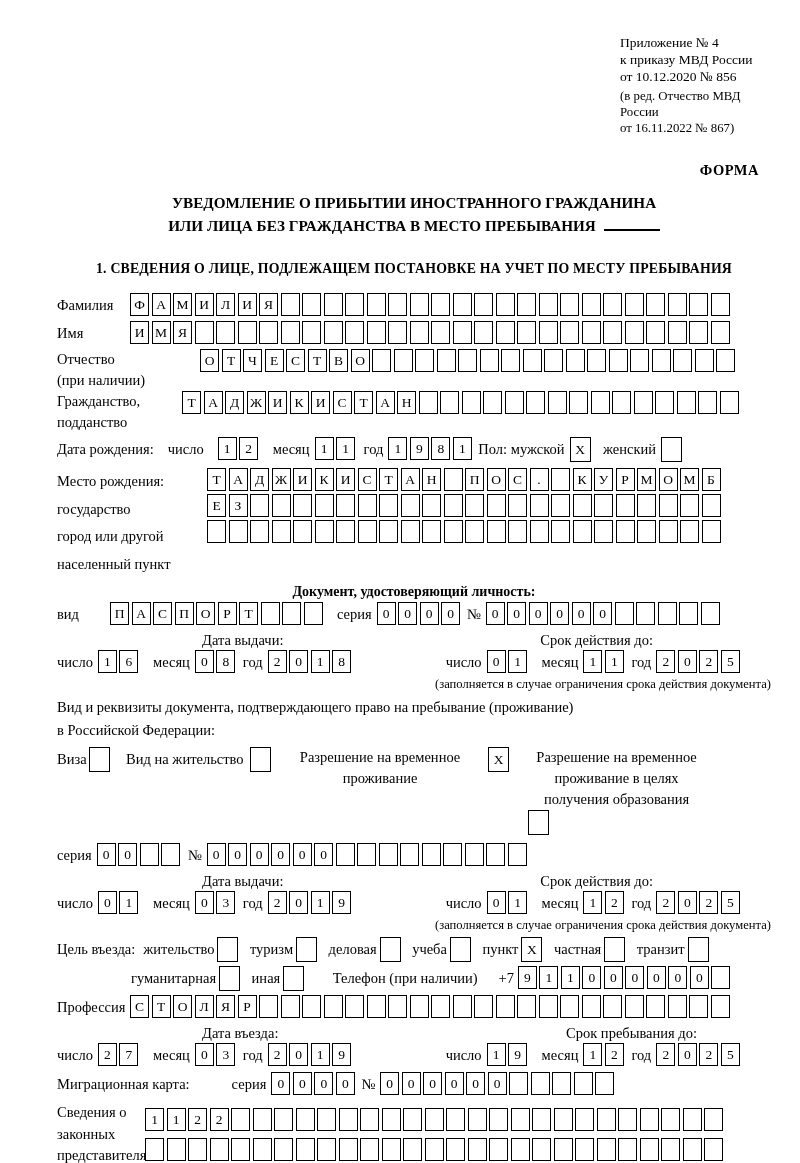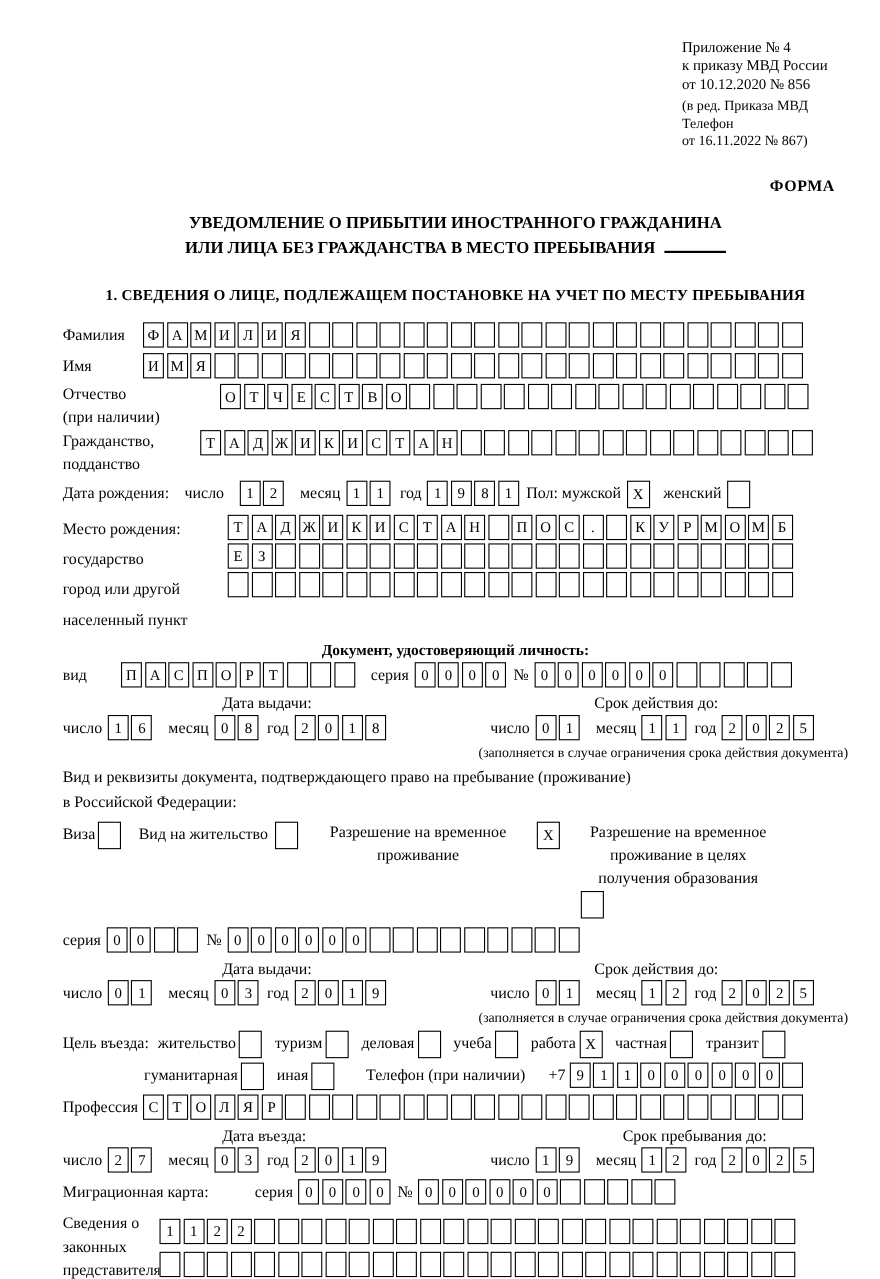--- a/index.html
+++ b/index.html
@@ -52,21 +52,21 @@
 <body>
 
 <div class="page">
 
   <div class="appendix">
     <div>Приложение № 4</div>
     <div>к приказу МВД России</div>
     <div>от 10.12.2020 № 856</div>
   </div>
   <div class="amendment">
-    <div>(в ред. Приказа МВД Телефон</div>
+    <div>(в ред. Отчество МВД России</div>
     <div>от 16.11.2022 № 867)</div>
   </div>
 
   <div class="forma">ФОРМА</div>
 
   <div class="title">
     <div>УВЕДОМЛЕНИЕ О ПРИБЫТИИ ИНОСТРАННОГО ГРАЖДАНИНА</div>
     <div><span>ИЛИ ЛИЦА БЕЗ ГРАЖДАНСТВА В МЕСТО ПРЕБЫВАНИЯ</span><span class="title-underline"></span></div>
   </div>
 
@@ -531,21 +531,21 @@
         <span class="cell"></span>
       </span>
     <span class="olbl">деловая</span>
     <span class="boxes cb">
         <span class="cell"></span>
       </span>
     <span class="olbl">учеба</span>
     <span class="boxes cb">
         <span class="cell"></span>
       </span>
-    <span class="olbl">работа</span>
+    <span class="olbl">пункт</span>
     <span class="boxes cb">
         <span class="cell">X</span>
       </span>
     <span class="olbl">частная</span>
     <span class="boxes cb">
         <span class="cell"></span>
       </span>
     <span class="olbl">транзит</span>
     <span class="boxes cb">
         <span class="cell"></span>

